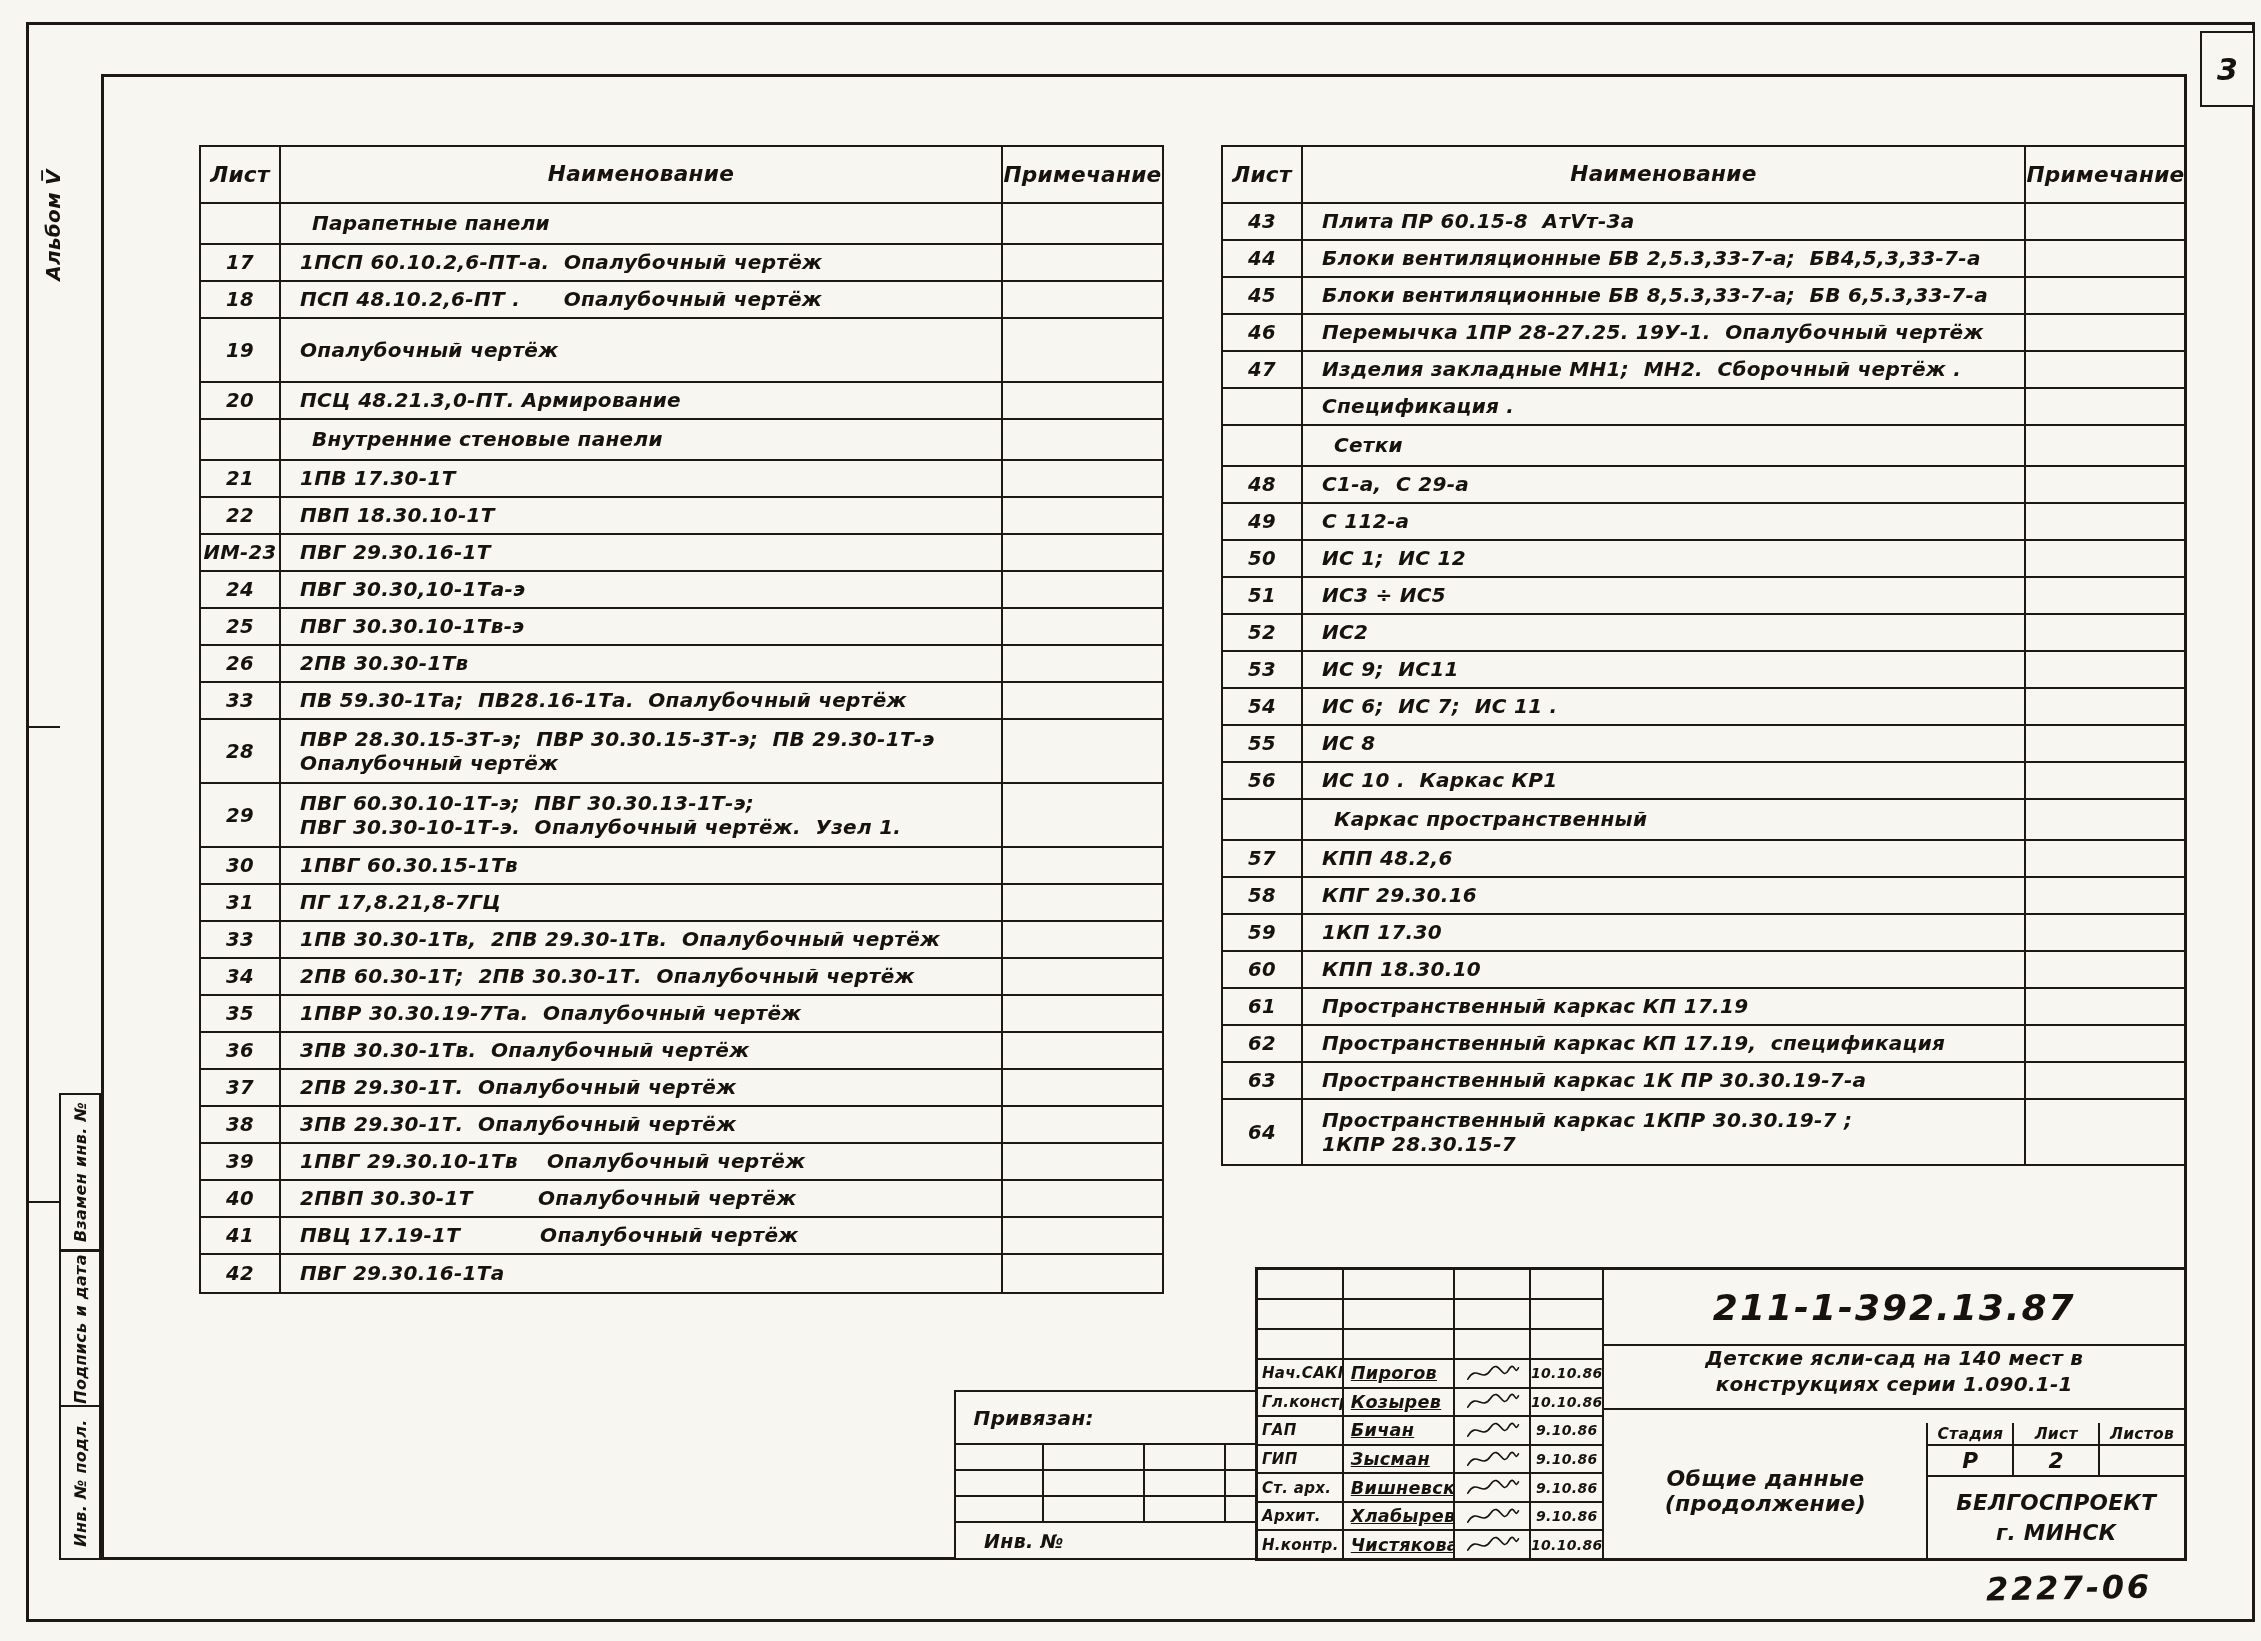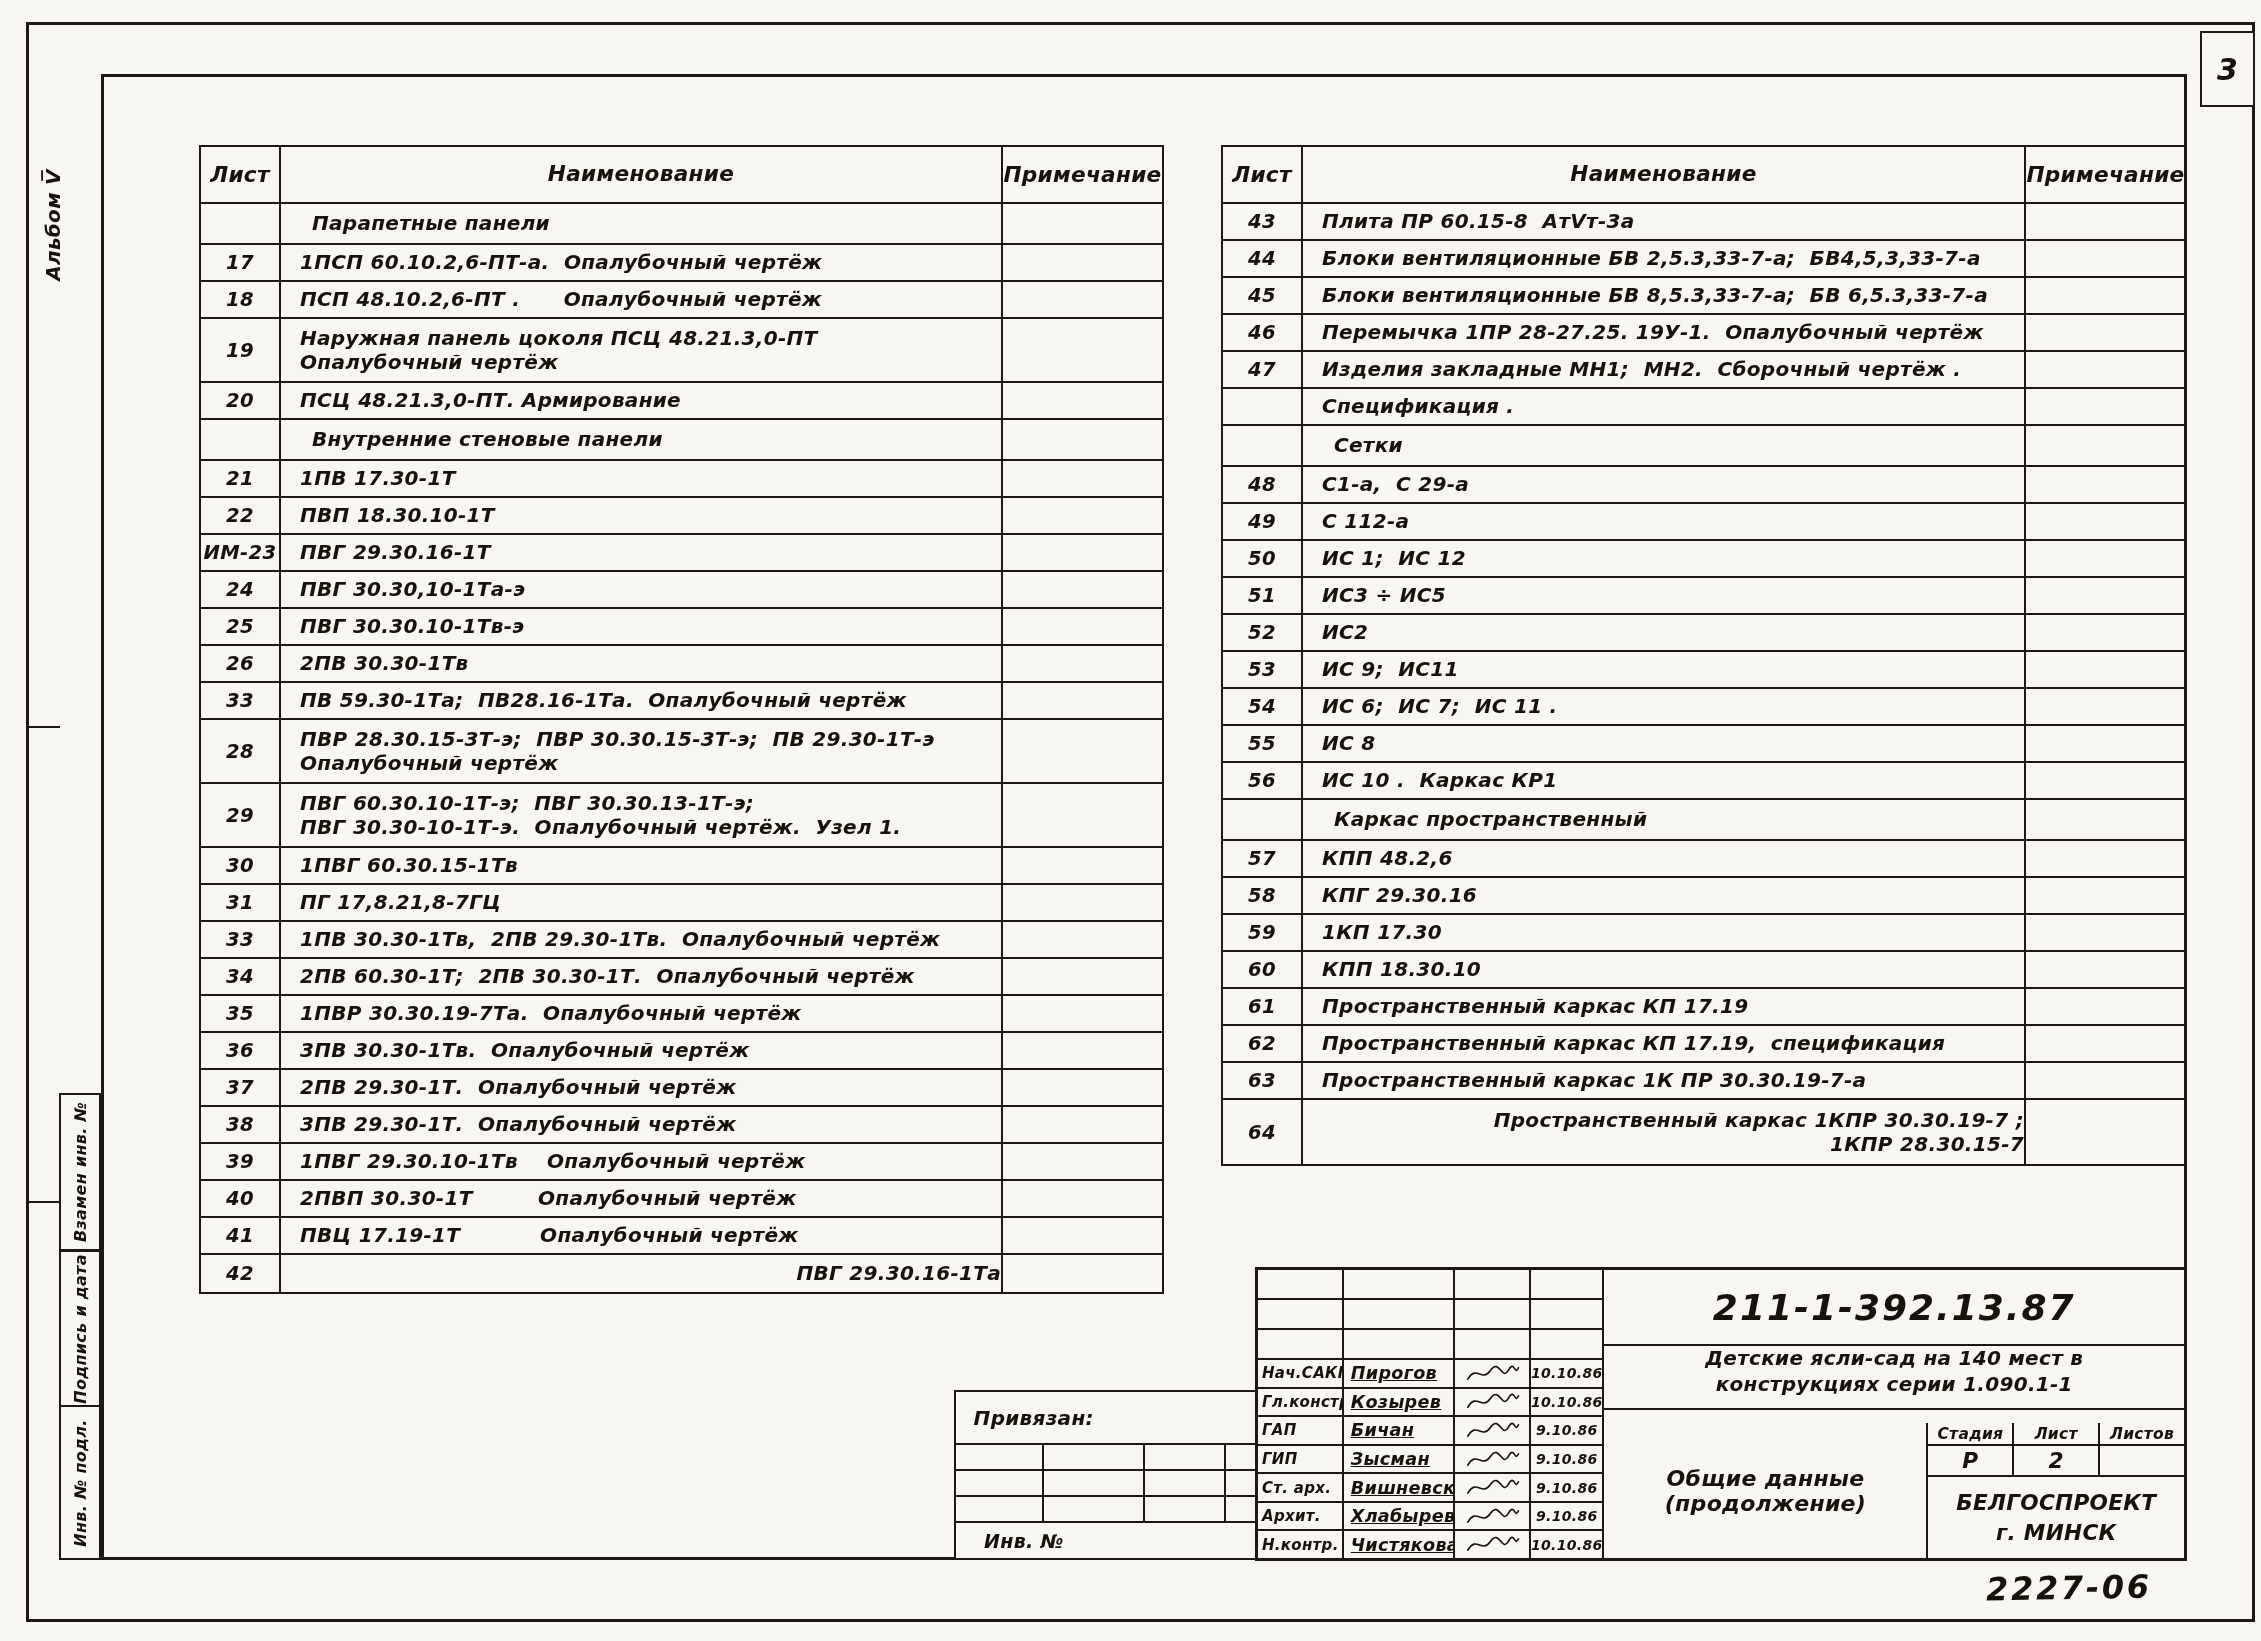--- a/index.html
+++ b/index.html
@@ -30,21 +30,21 @@
   .sb2{top:1250px;height:157px;}
   .sb3{top:1405px;height:155px;}
 
   
   .tbl{position:absolute;top:145px;border:2.7px solid #1d1812;box-sizing:border-box;}
   .tbl-left{left:199px;width:965px;}
   .tbl-right{left:1221px;width:966px;}
   .thead{display:flex;height:57px;border-bottom:2.7px solid #1d1812;box-sizing:border-box;}
   .thead>div{display:flex;align-items:center;justify-content:center;font-size:21.6px;}
   .trow{display:flex;border-bottom:2px solid #1d1812;box-sizing:border-box;}
-  .tbl .trow:last-child{border-bottom:none;text-align:right;}
+  .tbl .trow:last-child{border-bottom:none;}
   .r{height:37px;} .sec{height:41px;} .r2{height:64px;}
   .c-sheet{flex:0 0 80px;border-right:2px solid #1d1812;display:flex;align-items:center;justify-content:center;
     font-size:19.6px;box-sizing:border-box;}
   .c-name{flex:1;border-right:2px solid #1d1812;display:flex;flex-direction:column;justify-content:center;
     padding-left:19px;font-size:20px;line-height:1.22;box-sizing:border-box;white-space:pre-wrap;}
   .sec .c-name{padding-left:31px;}
   .c-note{flex:0 0 159px;}
 
   
   .tblock{position:absolute;left:1255px;top:1267px;width:932px;height:294px;
@@ -134,21 +134,21 @@
         <div class="c-name hw"><div>1ПСП 60.10.2,6-ПТ-а.  Опалубочный чертёж</div></div>
         <div class="c-note"></div>
       </div>
       <div class="trow r">
         <div class="c-sheet hw">18</div>
         <div class="c-name hw"><div>ПСП 48.10.2,6-ПТ .      Опалубочный чертёж</div></div>
         <div class="c-note"></div>
       </div>
       <div class="trow r2">
         <div class="c-sheet hw">19</div>
-        <div class="c-name hw"><div>Наружная панель цоколя ПСЦ 48.21.3,0-ПТ</div><div>Опалубочный чертёж</div></div>
+        <div class="c-name hw"><div>Опалубочный чертёж</div></div>
         <div class="c-note"></div>
       </div>
       <div class="trow r">
         <div class="c-sheet hw">20</div>
         <div class="c-name hw"><div>ПСЦ 48.21.3,0-ПТ. Армирование</div></div>
         <div class="c-note"></div>
       </div>
       <div class="trow sec">
         <div class="c-sheet hw"></div>
         <div class="c-name hw"><div>Внутренние стеновые панели</div></div>

